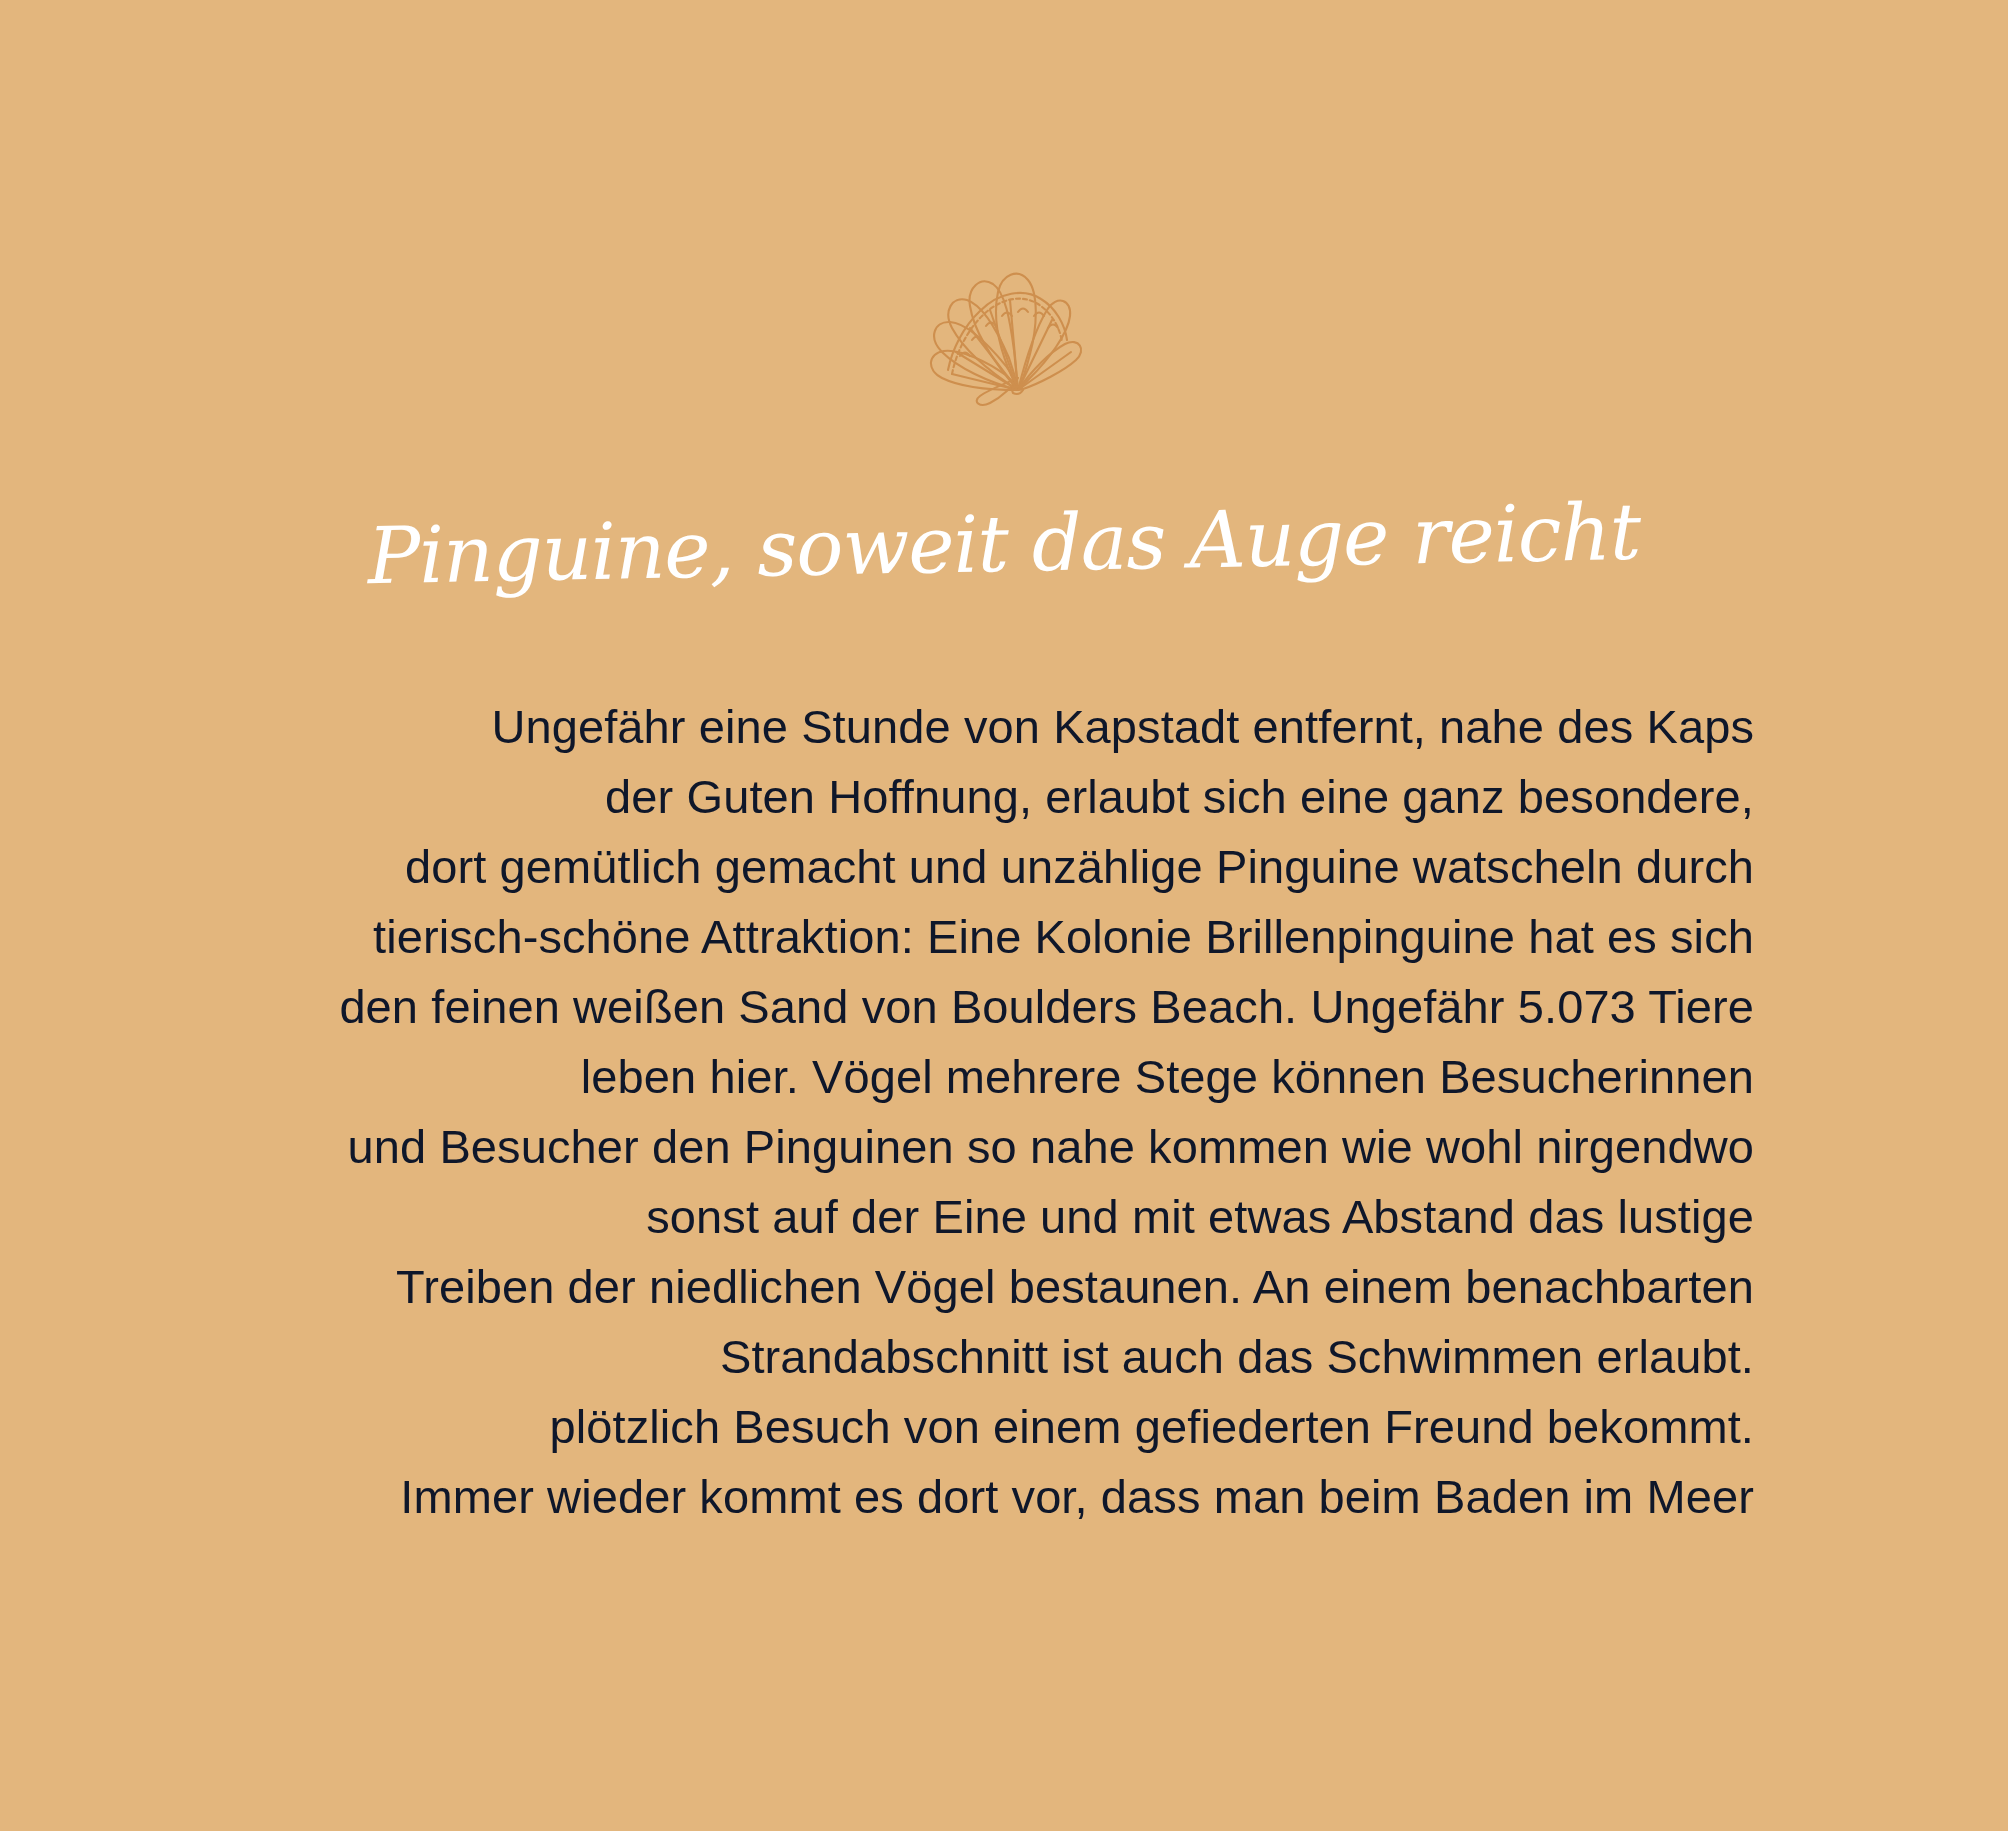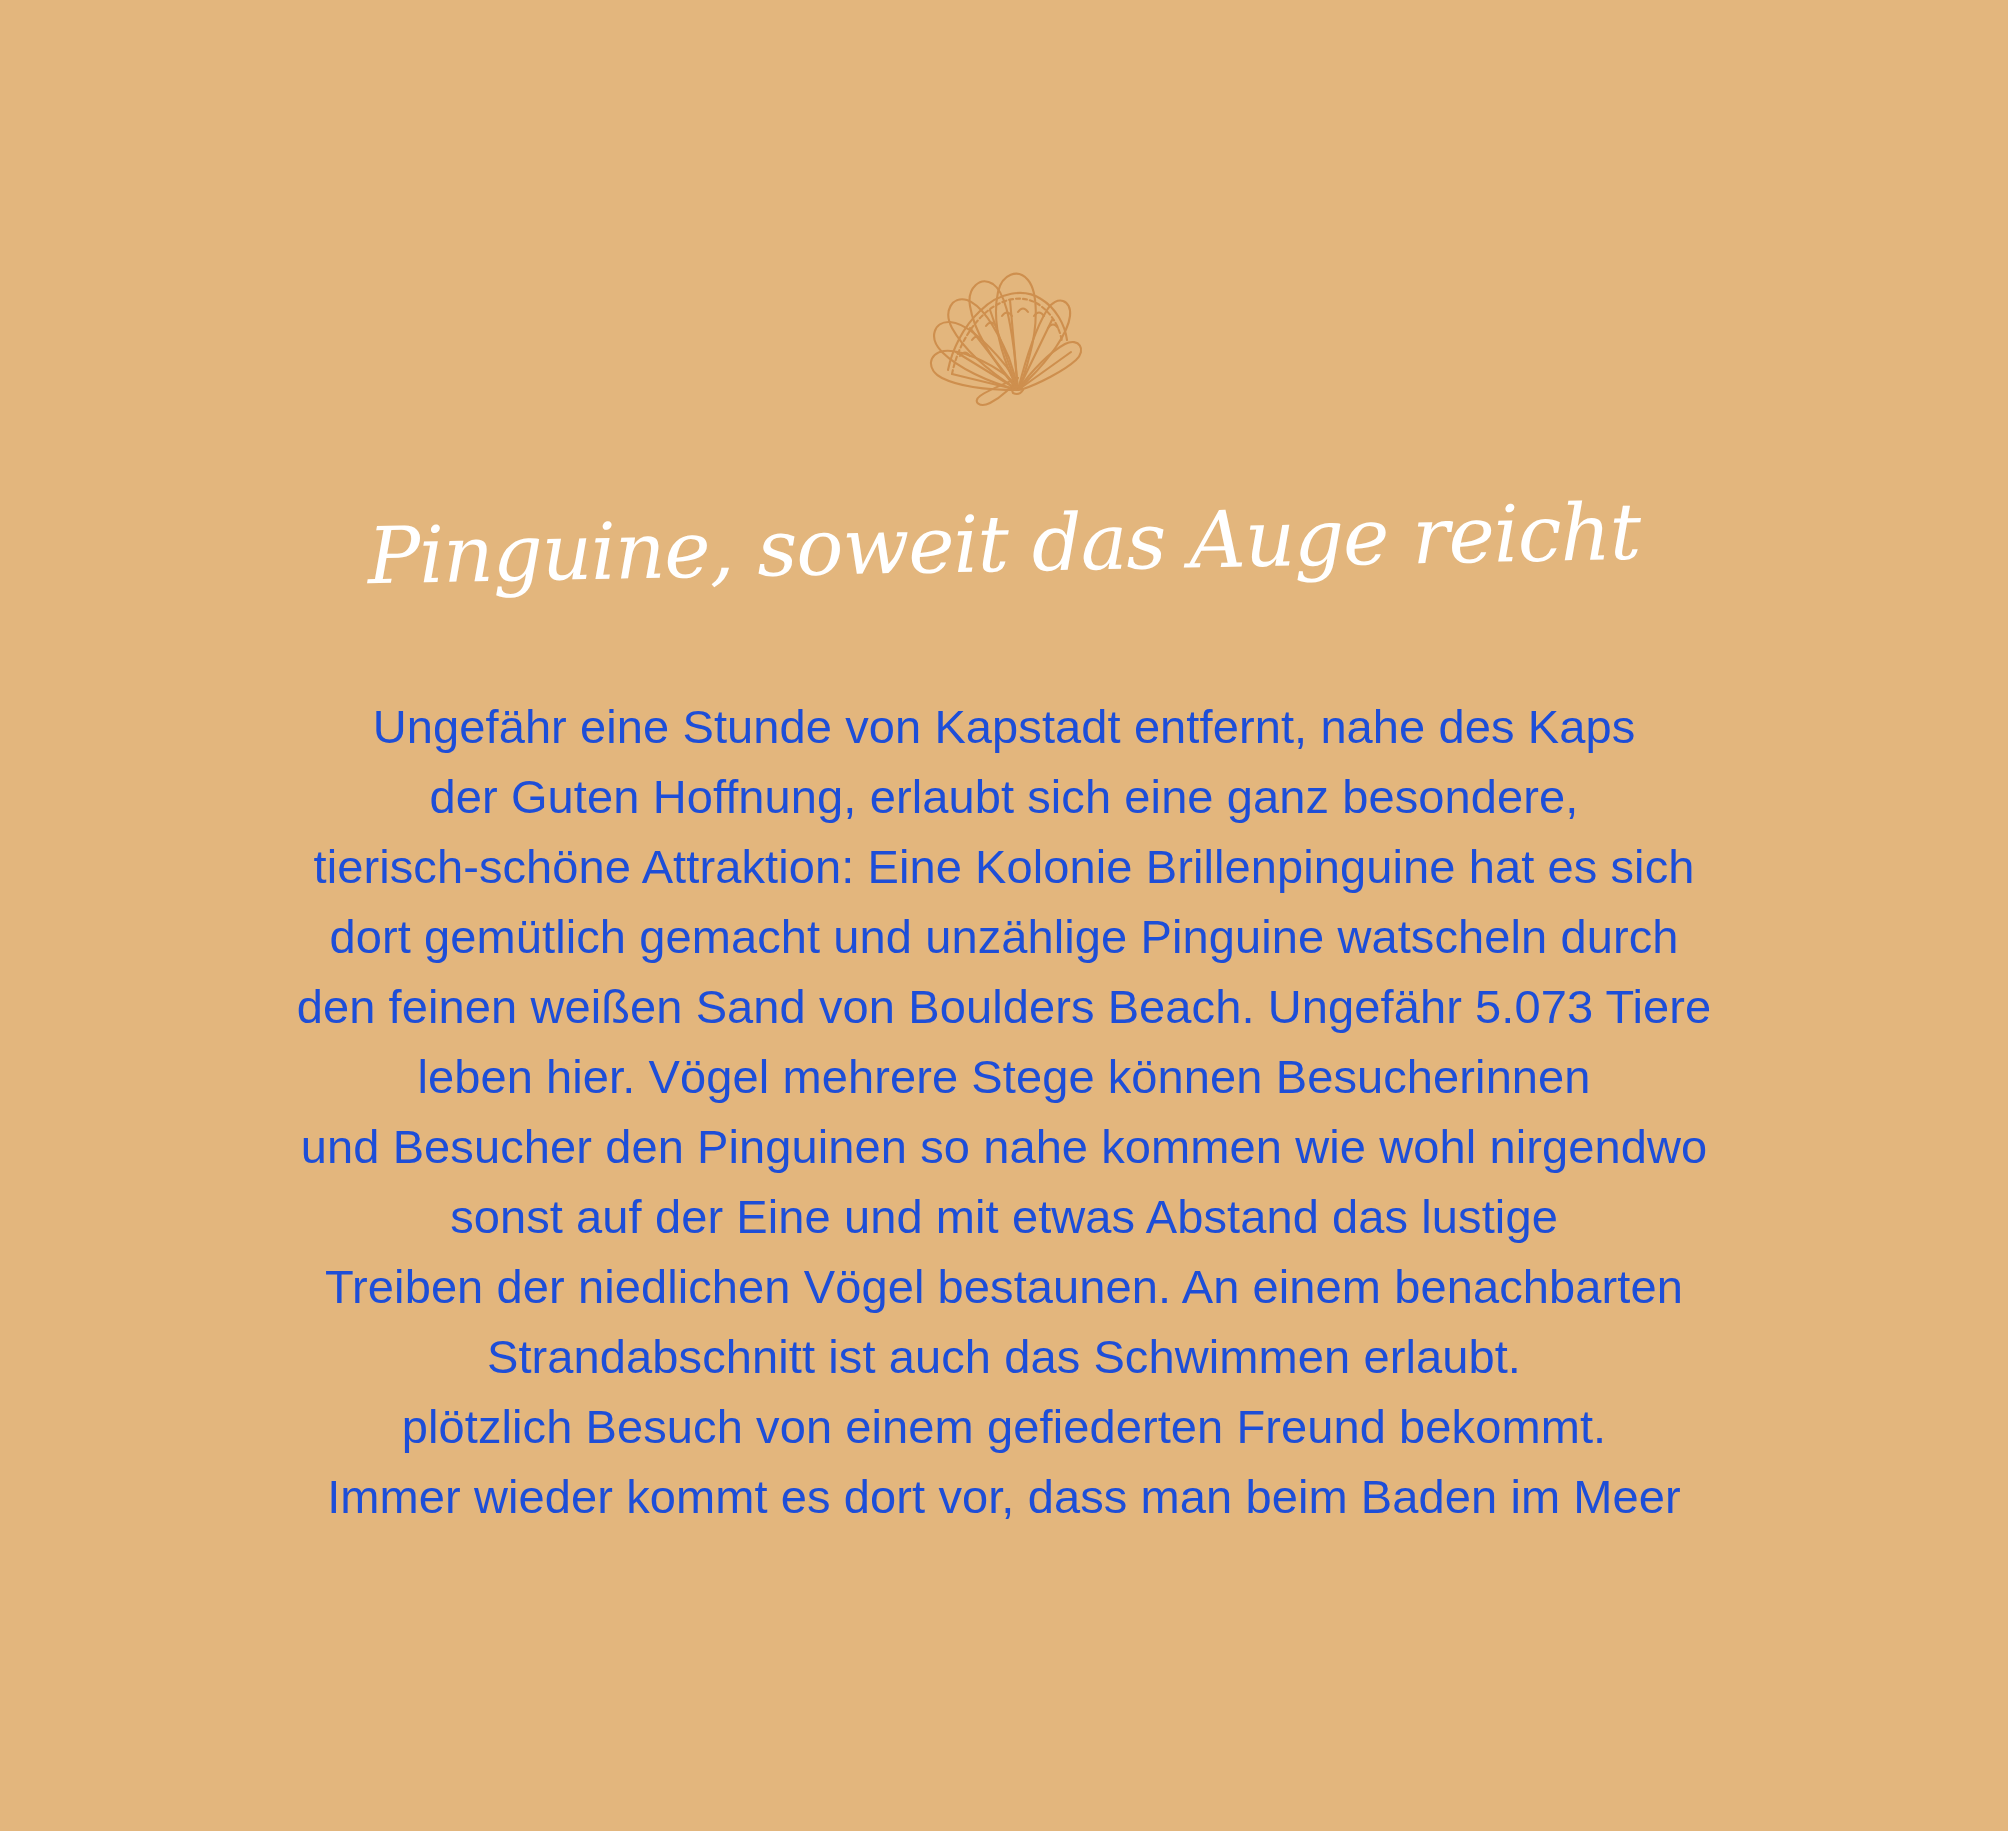--- a/index.html
+++ b/index.html
@@ -121,25 +121,25 @@
       <path d="M104 54 q 5 -7 10 0"></path>
       <path d="M120 58 q 5 -7 10 0"></path>
       <path d="M134 70 q 5 -7 10 0"></path>
 
       <path d="M100 129 q 6 -3 9 3 q -4 6 -10 3 q -2 -4 1 -6 Z"></path>
     </svg>
   </div>
 
   <h1 class="headline" style="color: rgb(255, 255, 255); font-size: 78.16px;">Pinguine, soweit das Auge reicht</h1>
 
-  <div class="body-copy" style="color: #1d4ed8;">
+  <div class="body-copy" style="color: #0f172a; text-align: right;">
     <span class="line">Ungefähr eine Stunde von Kapstadt entfernt, nahe des Kaps</span>
     <span class="line">der Guten Hoffnung, erlaubt sich eine ganz besondere,</span>
+    <span class="line">dort gemütlich gemacht und unzählige Pinguine watscheln durch</span>
     <span class="line">tierisch-schöne Attraktion: Eine Kolonie Brillenpinguine hat es sich</span>
-    <span class="line">dort gemütlich gemacht und unzählige Pinguine watscheln durch</span>
     <span class="line">den feinen weißen Sand von Boulders Beach. Ungefähr 5.073 Tiere</span>
     <span class="line">leben hier. Vögel mehrere Stege können Besucherinnen</span>
     <span class="line">und Besucher den Pinguinen so nahe kommen wie wohl nirgendwo</span>
     <span class="line">sonst auf der Eine und mit etwas Abstand das lustige</span>
     <span class="line">Treiben der niedlichen Vögel bestaunen. An einem benachbarten</span>
     <span class="line">Strandabschnitt ist auch das Schwimmen erlaubt.</span>
     <span class="line">plötzlich Besuch von einem gefiederten Freund bekommt.</span>
     <span class="line">Immer wieder kommt es dort vor, dass man beim Baden im Meer</span>
   </div>
 

